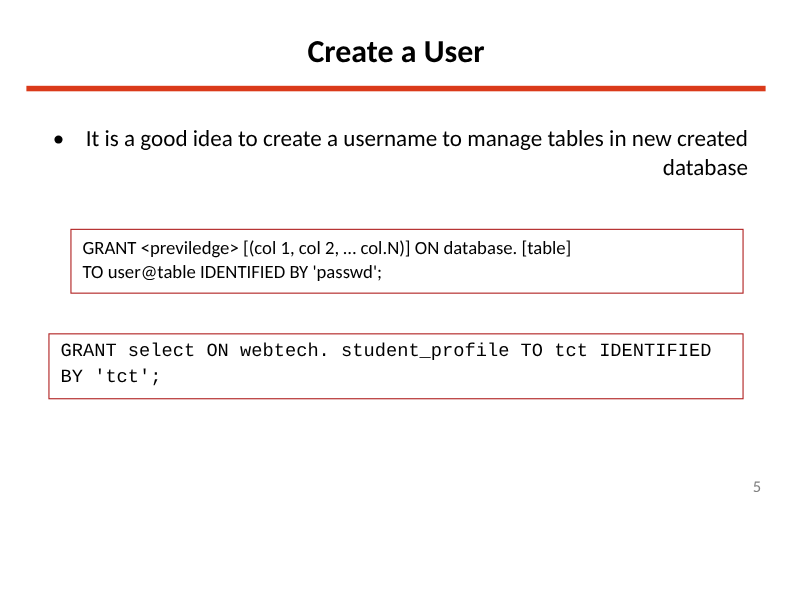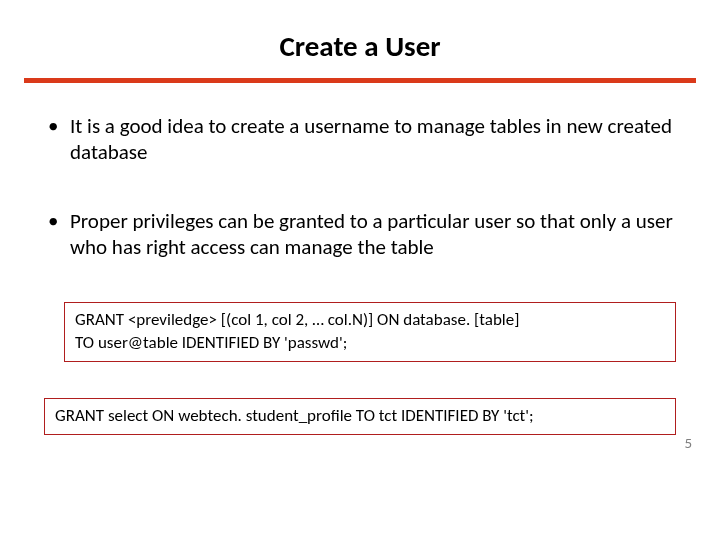--- a/index.html
+++ b/index.html
@@ -1,42 +1,41 @@
 <!DOCTYPE html>
 <html><head>
 <meta charset="utf-8">
 <style>
   * { box-sizing: border-box; margin: 0; padding: 0; }
   html, body { width: 720px; height: 540px; background: #fff; font-family: Calibri, "Segoe UI", Arial, sans-serif; color: #000; }
   .slide { width: 720px; height: 466px; position: relative; padding: 0; }
   .title-wrap { text-align: center; padding-top: 28px; }
   .title { font-size: 29px; font-weight: 700; display: inline-block; }
   .rule { height: 5px; background: #da3a1a; margin: 14px 24px 0 24px; }
-  .content { padding: 30px 40px 0 40px; }
+  .content { padding: 30px 40px 0 40px; text-align: right; }
   ul.bullets { list-style: none; }
   ul.bullets > li { position: relative; padding-left: 30px; font-size: 21px; line-height: 1.25; margin-bottom: 42px; }
   ul.bullets > li::before { content: "•"; position: absolute; left: 8px; top: 0; font-size: 21px; }
   .code-box { border: 1.5px solid #b01e1e; padding: 6px 10px; margin: 0 44px 36px 64px; font-size: 17px; line-height: 1.35; }
-  .code-box.wide { margin-left: 44px; }
+  .code-box.wide { margin-left: 44px; font-family: Liberation Mono, monospace; }
   .pgnum { position: absolute; right: 28px; bottom: 14px; font-size: 15px; color: #808080; }
 </style>
 </head>
 <body>
 
 <div class="slide">
 
   <div class="title-wrap">
     <div class="title">Create a User</div>
   </div>
   <div class="rule"></div>
 
   <div class="content">
     <ul class="bullets">
       <li>It is a good idea to create a username to manage tables in new created database</li>
-      <li>Proper privileges can be granted to a particular user so that only a user who has right access can manage the table</li>
     </ul>
   </div>
 
   <div class="code-box">
     <div>GRANT &lt;previledge&gt; [(col 1, col 2, … col.N)] ON database. [table]</div>
     <div>TO user@table IDENTIFIED BY 'passwd';</div>
   </div>
 
   <div class="code-box wide">
     <div>GRANT select ON webtech. student_profile TO tct IDENTIFIED BY 'tct';</div>

